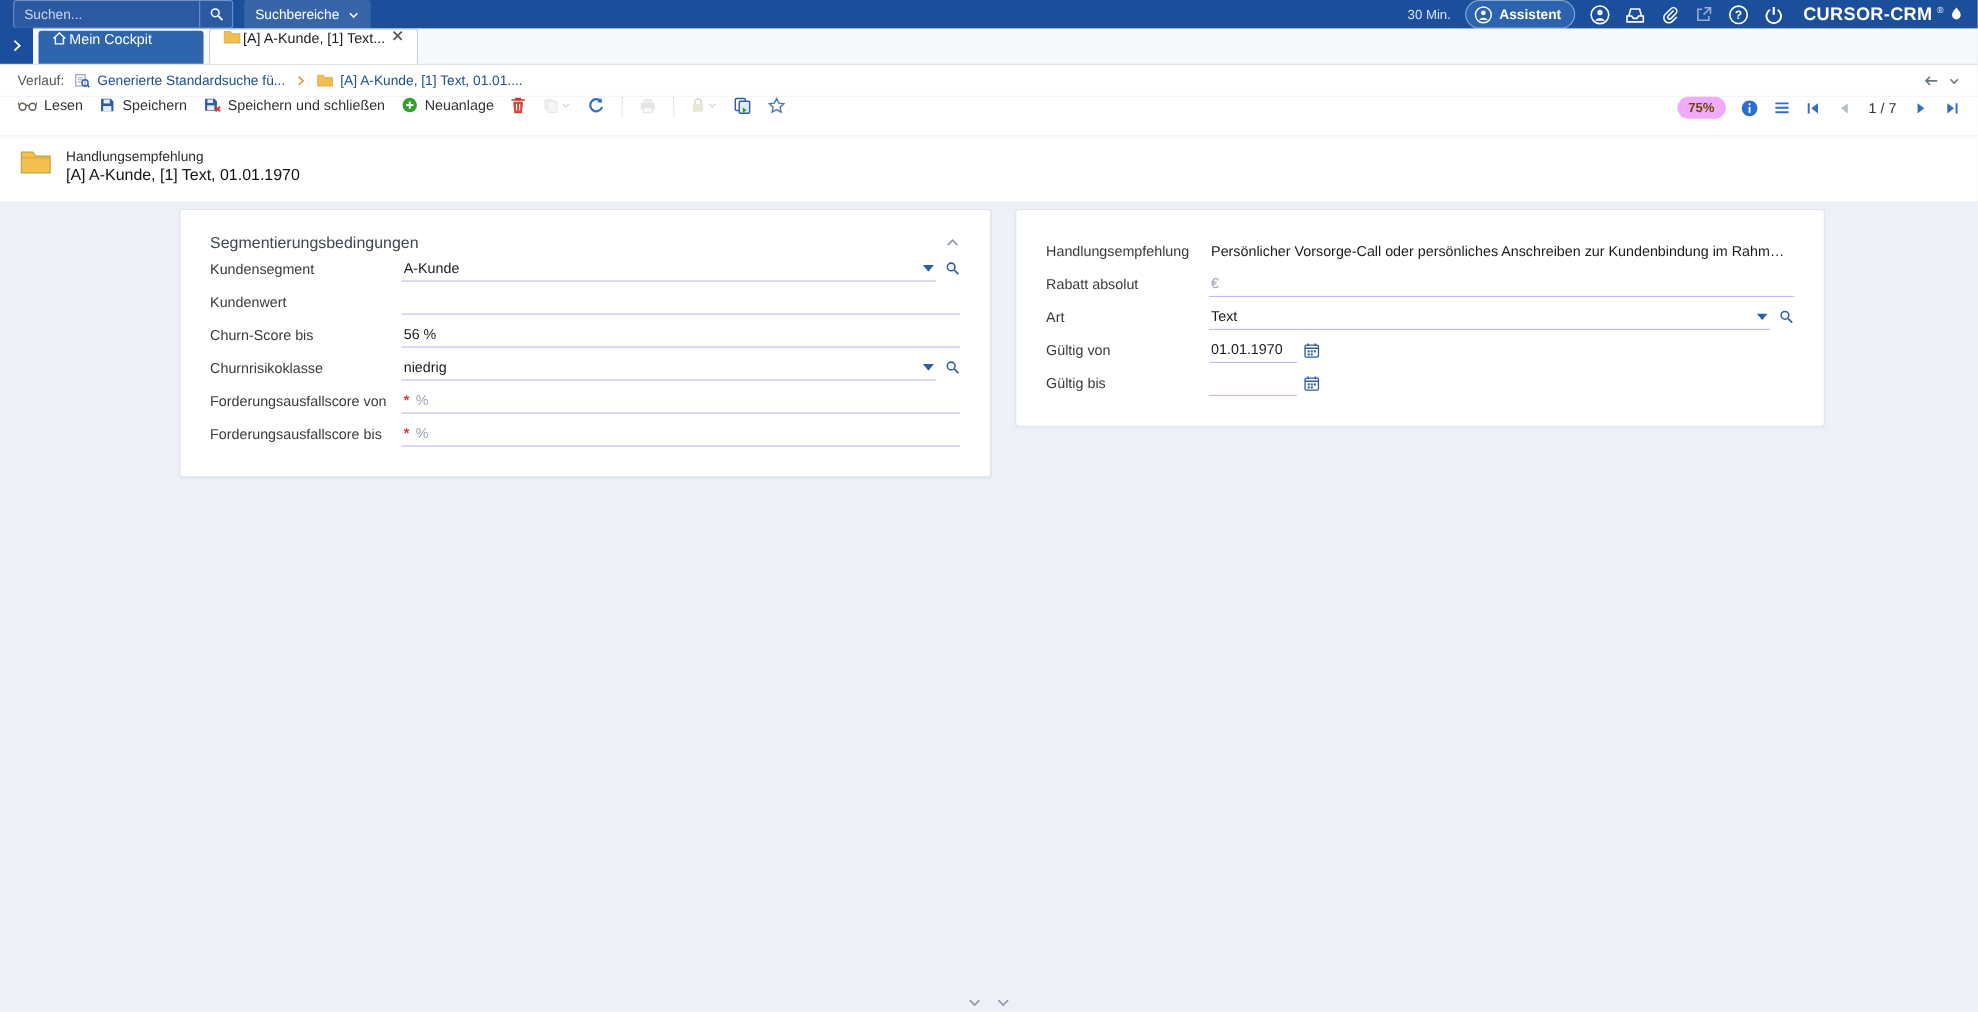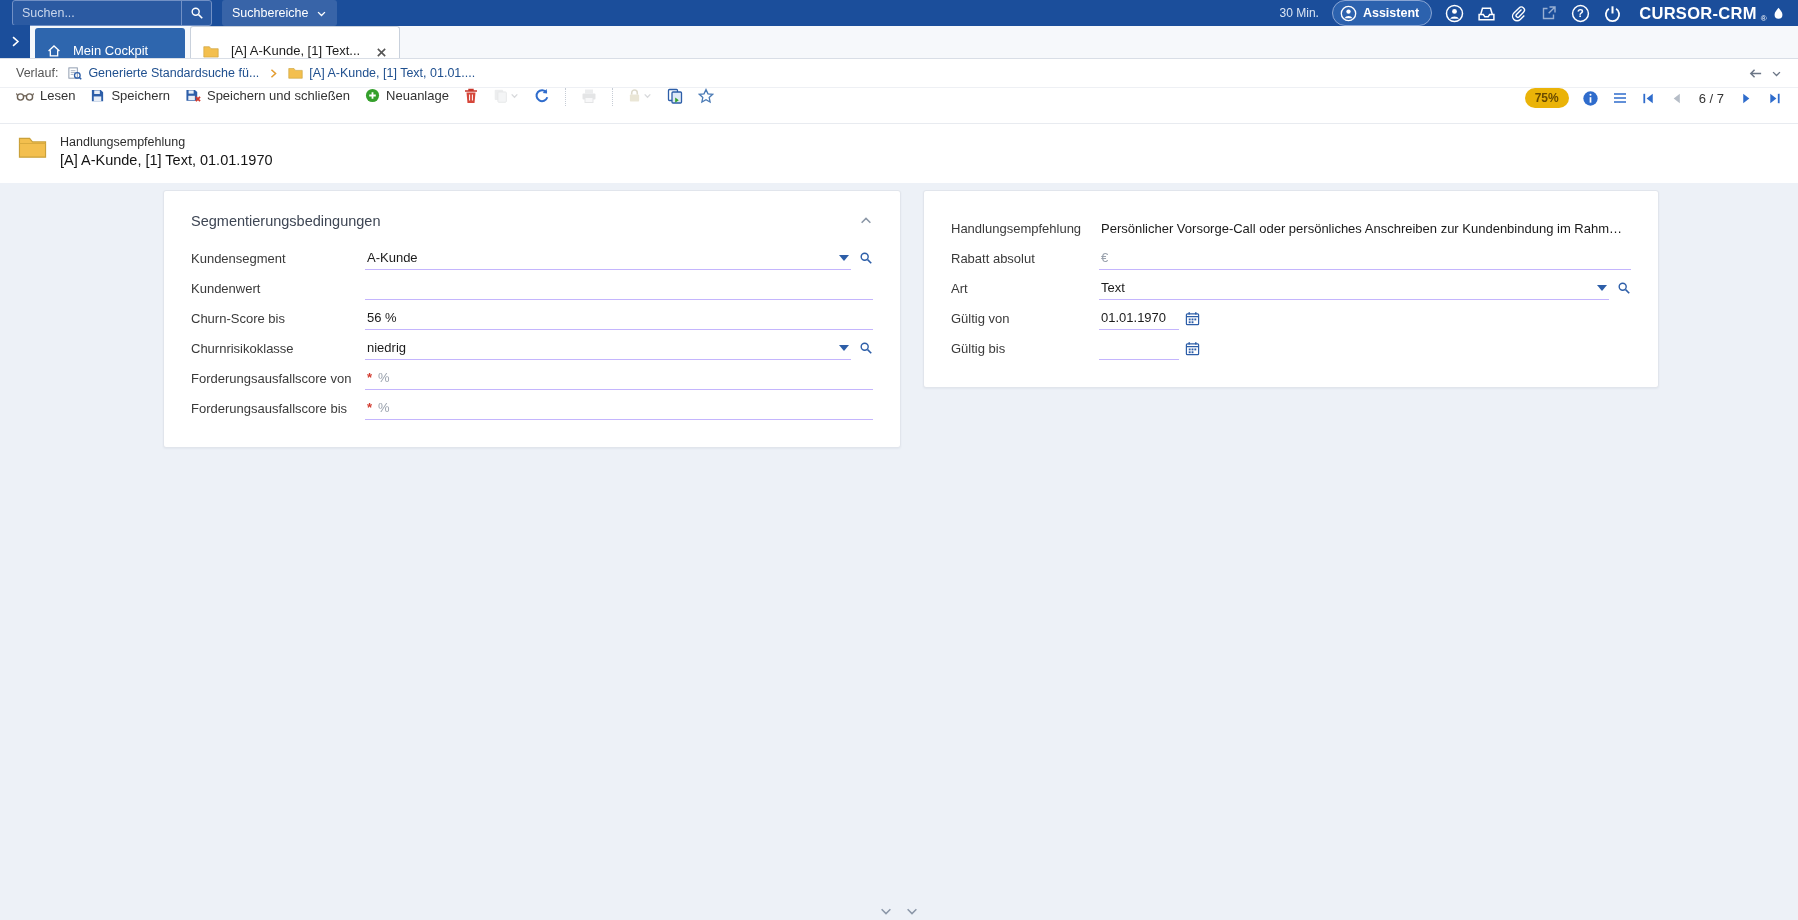--- a/index.html
+++ b/index.html
@@ -14,60 +14,60 @@
   .search-box{display:flex;align-items:center;height:26px;width:200px;border:1px solid #7190c5;border-radius:3px;background:rgba(255,255,255,.07)}
   .search-box input{flex:1;min-width:0;background:transparent;border:none;outline:none;color:#fff;font-size:12.5px;padding:0 9px;font-family:inherit}
   .search-box input::placeholder{color:#c9d6ec}
   .search-btn{height:100%;width:30px;justify-content:center;border-left:1px solid #7190c5;color:#fff}
   .areas-btn{margin-left:10px;height:26px;padding:0 10px;border-radius:3px;background:rgba(255,255,255,.13);color:#fff;font-size:12.5px;gap:8px}
   .topbar-right{margin-left:auto;display:flex;align-items:center;gap:13px}
   .session{font-size:12px;color:#dbe5f4}
   .assist-pill{height:26px;padding:0 12px 0 7px;border:1px solid #8aa6d4;border-radius:14px;background:#2c62ae;color:#fff;font-size:12.5px;font-weight:700;gap:6px}
   .tb-ic{color:#fff;padding:0}
   .tb-ic.dim{opacity:.55}
-  .brand{display:flex;align-items:flex-end;gap:4px;font-size:16.5px;font-weight:700;letter-spacing:.3px;margin-left:4px}
+  .brand{display:flex;align-items:center;gap:4px;font-size:16.5px;font-weight:700;letter-spacing:.3px;margin-left:4px}
   .brand sup{font-size:8px;font-weight:400;margin-top:-7px}
 
   
   .tabbar{height:33px;background:#f6f8fb;display:flex;align-items:flex-end;border-bottom:1px solid #d9dee6;flex:none}
   .tab-toggle{width:30px;height:33px;background:#1b4e9b;color:#fff;justify-content:center;border-radius:0}
-  .tab{height:30px;display:flex;align-items:flex-end;gap:12px;padding:0 12px;font-size:13px;margin-left:5px;border-radius:3px 3px 0 0;cursor:pointer}
+  .tab{height:30px;display:flex;align-items:flex-start;gap:2px;padding:0 12px;font-size:13px;margin-left:5px;border-radius:3px 3px 0 0;cursor:pointer}
   .tab.inactive{background:#2e66ae;color:#fff;min-width:150px}
   .tab.active{background:#fff;border:1px solid #c9d1dc;border-bottom:none;height:32px;color:#1d1d1d}
   .tab-close{color:#555;padding:0;margin-left:4px}
 
   
   .breadcrumb{height:29px;background:#fff;display:flex;align-items:center;padding:0 16px;gap:9px;font-size:12.5px;border-bottom:1px solid #eef0f4;flex:none}
   .bc-label{color:#555}
   .bc-link{color:#20508f;display:flex;align-items:center;gap:6px;cursor:pointer}
   .bc-sep{color:#e39b2d}
   .bc-right{margin-left:auto;display:flex;align-items:center;gap:8px;color:#6b7686}
 
   
   .toolbar{height:36px;background:#fff;display:flex;align-items:flex-start;padding:0 16px;gap:15px;border-bottom:1px solid #e8ebf0;flex:none}
   .tb-btn{color:#333;font-size:13px}
   .ic-btn{gap:2px}
   .disabled{opacity:.4;filter:grayscale(.5);cursor:default}
   .tb-sep{width:1px;height:18px;border-left:1px dotted #c6ccd5}
   .tb-right{margin-left:auto;display:flex;align-items:center;gap:13px}
-  .zoom-badge{background:#eab308;color:#6a4b00;font-weight:700;font-size:12px;padding:3px 10px;border-radius:10px}
+  .zoom-badge{background:#f0abfc;color:#6a4b00;font-weight:700;font-size:12px;padding:3px 10px;border-radius:10px}
   .page-ind{font-size:13px;color:#333;margin:0 2px}
   .c-blue{color:#2f6ccc}.c-gray{color:#b6bdc7}
 
   
   .rec-header{background:#fff;display:flex;align-items:flex-start;gap:13px;padding:11px 18px 15px;flex:none}
   .rh-text .rh-type{font-size:12.5px;color:#2e2e2e}
   .rh-text .rh-title{font-size:14.5px;color:#141414;margin-top:3px}
 
   
   .content{flex:1;display:flex;align-items:flex-start;gap:22px;padding:7px 0 0 163px;background:#edf1f7}
   .card{background:#fff;border:1px solid #e1e5ec;border-radius:3px;box-shadow:0 1px 2px rgba(20,40,80,.05);padding:22px 27px 24px}
   .card-l{width:738px}
   .card-r{width:736px}
-  .sec-head{display:flex;align-items:center;justify-content:space-between;margin-bottom:14px}
+  .sec-head{display:flex;align-items:center;justify-content:space-between;}
   .sec-title{font-size:14.5px;color:#3e4654;font-weight:500}
   .collapse-btn{color:#8a96a6;padding:0}
   .frow{display:flex;align-items:center;height:30px}
   .flabel{flex:none;font-size:13px;color:#3a3a3a}
   .card-l .flabel{width:174px}
   .card-r .flabel{width:148px}
   .fvalue{flex:1;display:flex;align-items:center;height:24px;border-bottom:1px solid #c4b5fd;padding:0 2px;gap:6px;min-width:0}
   .fvalue .ftext{font-size:13px;color:#1b1b1b;white-space:nowrap;overflow:hidden;text-overflow:ellipsis}
   .fvalue .dd{margin-left:auto}
   .fvalue.noline{border-bottom:none}
@@ -320,21 +320,21 @@
         <svg class="i" width="15" height="15" viewBox="0 0 16 16">
             <path d="M3.5 3 V13" stroke="currentColor" stroke-width="1.9"></path>
             <path d="M12.5 3 L6 8 l6.5 5 z" fill="currentColor"></path>
           </svg>
       </button>
       <button class="ic-btn c-gray">
         <svg class="i" width="15" height="15" viewBox="0 0 16 16">
             <path d="M11.5 3 L5 8 l6.5 5 z" fill="currentColor"></path>
           </svg>
       </button>
-      <span class="page-ind">6 / 7</span>
+      <span class="page-ind">1 / 7</span>
       <button class="ic-btn c-blue">
         <svg class="i" width="15" height="15" viewBox="0 0 16 16">
             <path d="M4.5 3 L11 8 l-6.5 5 z" fill="currentColor"></path>
           </svg>
       </button>
       <button class="ic-btn c-blue">
         <svg class="i" width="15" height="15" viewBox="0 0 16 16">
             <path d="M12.5 3 V13" stroke="currentColor" stroke-width="1.9"></path>
             <path d="M3.5 3 L10 8 l-6.5 5 z" fill="currentColor"></path>
           </svg>

